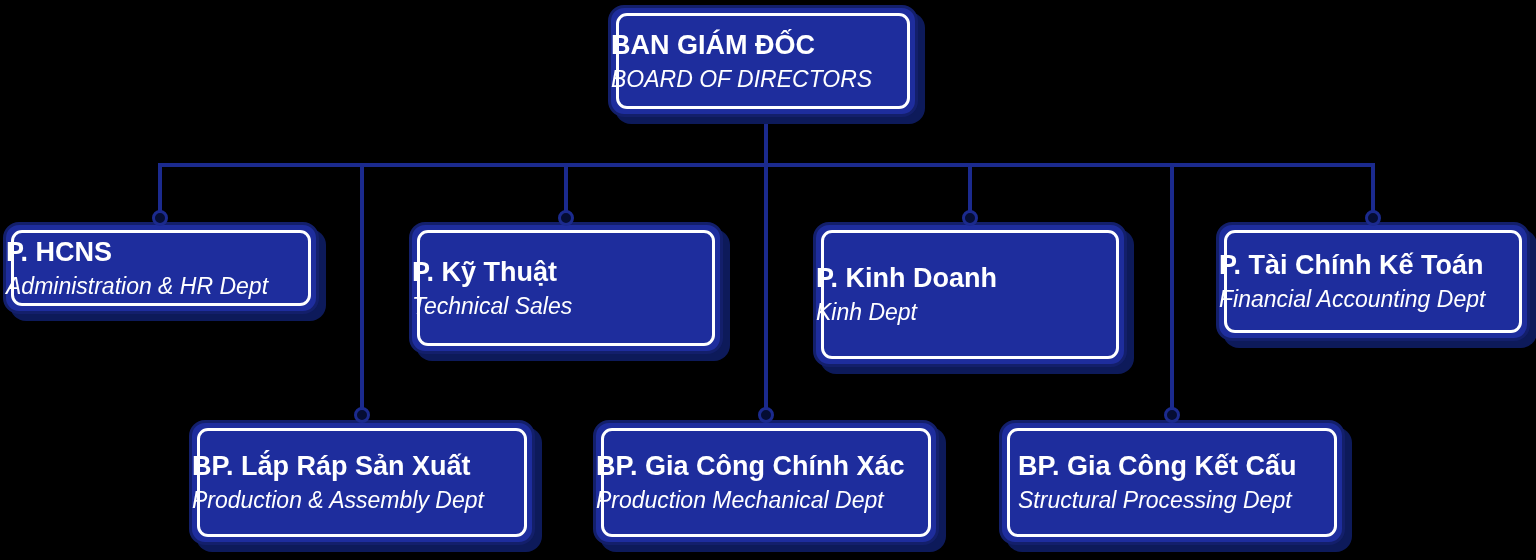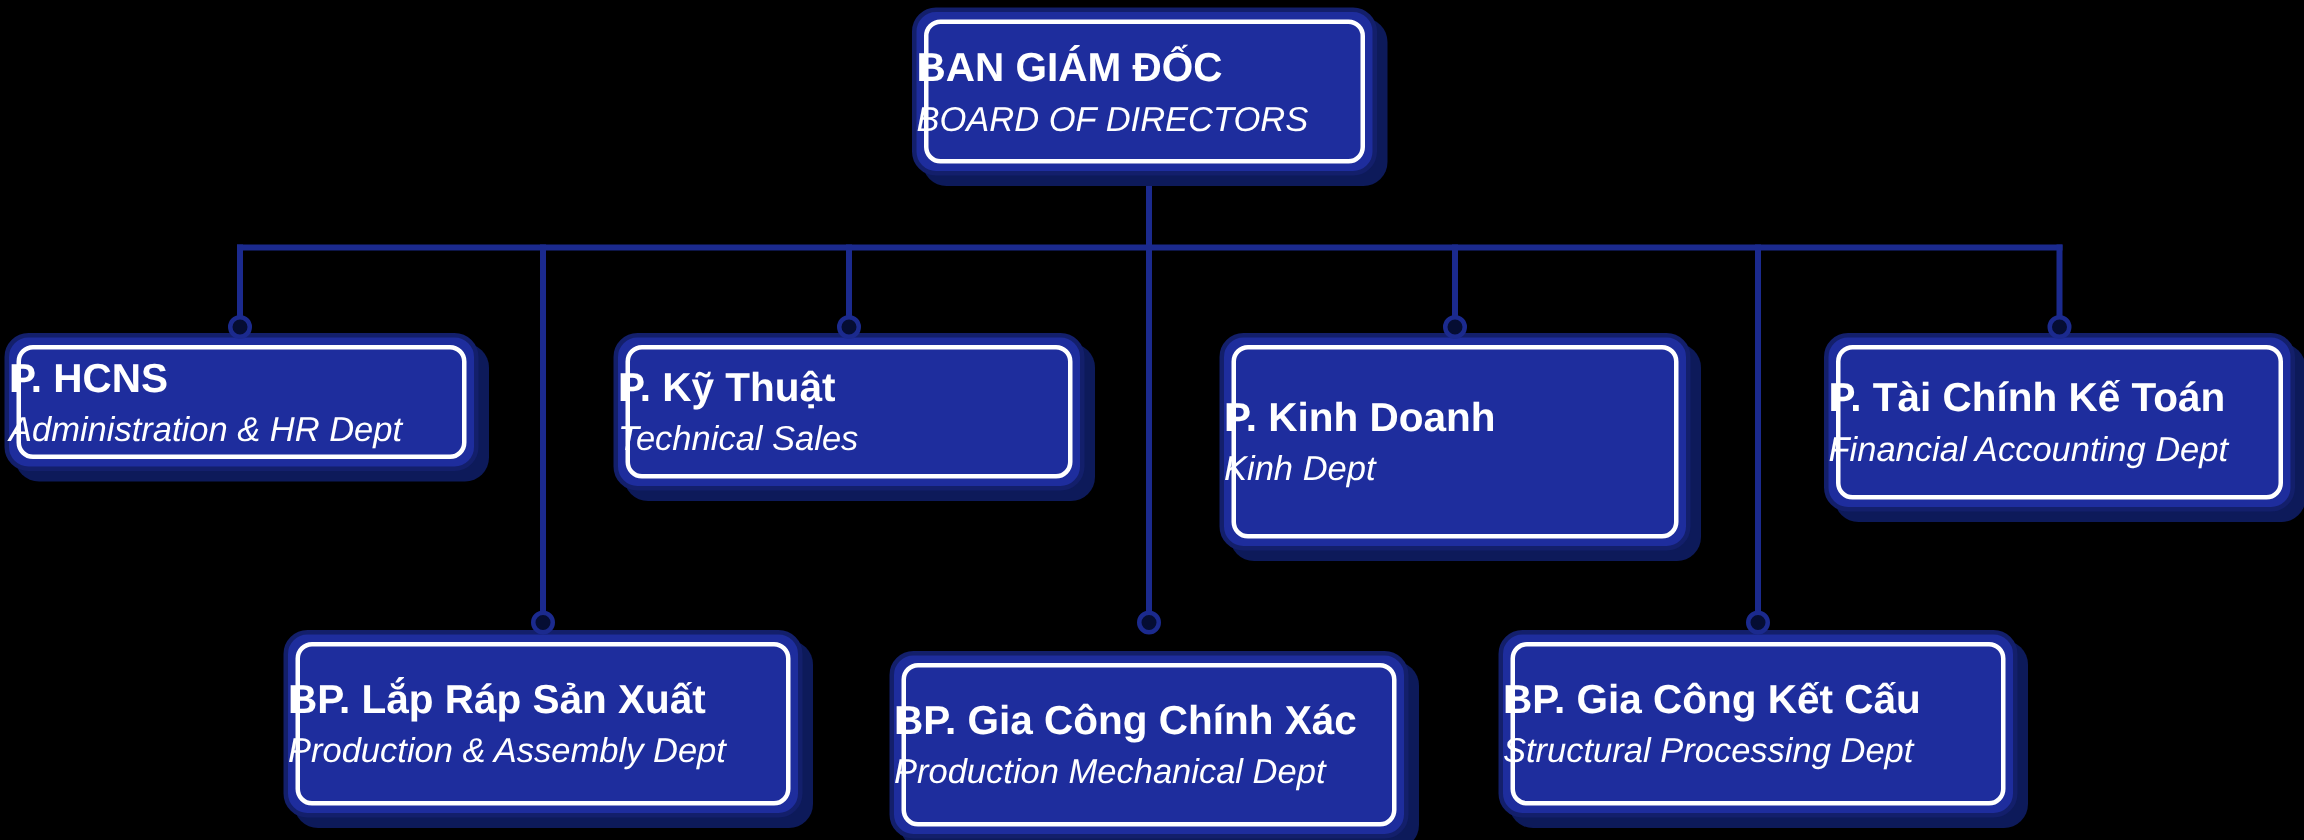--- a/index.html
+++ b/index.html
@@ -65,42 +65,42 @@
 
   <div class="node" style="left:608px;top:5px;width:310px;height:112px;">
     <div class="t1">BAN GIÁM ĐỐC</div>
     <div class="t2">BOARD OF DIRECTORS</div>
   </div>
 
   <div class="node" style="left:3px;top:222px;width:316px;height:92px;">
     <div class="t1">P. HCNS</div>
     <div class="t2">Administration &amp; HR Dept</div>
   </div>
-  <div class="node" style="left:409px;top:222px;width:314px;height:105px;">
+  <div class="node" style="left:409px;top:222px;width:314px;height:132px;">
     <div class="t1">P. Kỹ Thuật</div>
     <div class="t2">Technical Sales</div>
   </div>
   <div class="node" style="left:813px;top:222px;width:314px;height:145px;">
     <div class="t1">P. Kinh Doanh</div>
     <div class="t2">Kinh Dept</div>
   </div>
   <div class="node" style="left:189px;top:420px;width:346px;height:125px;">
     <div class="t1">BP. Lắp Ráp Sản Xuất</div>
     <div class="t2">Production &amp; Assembly Dept</div>
   </div>
 
   <div class="node" style="left:1216px;top:222px;width:314px;height:119px;">
     <div class="t1">P. Tài Chính Kế Toán</div>
     <div class="t2">Financial Accounting Dept</div>
   </div>
-  <div class="node" style="left:593px;top:420px;width:346px;height:125px;margin-top:14px;">
+  <div class="node" style="left:593px;top:420px;width:346px;height:125px;">
     <div class="t1">BP. Gia Công Chính Xác</div>
     <div class="t2">Production Mechanical Dept</div>
   </div>
-  <div class="node" style="left:999px;top:420px;width:346px;height:125px;">
+  <div class="node" style="left:999px;top:420px;width:346px;height:125px;padding-left:16px;">
     <div class="t1">BP. Gia Công Kết Cấu</div>
     <div class="t2">Structural Processing Dept</div>
   </div>
 
   <div class="dot" style="left:152px;top:210px;"></div>
   <div class="dot" style="left:558px;top:210px;"></div>
   <div class="dot" style="left:962px;top:210px;"></div>
   <div class="dot" style="left:1365px;top:210px;"></div>
   <div class="dot" style="left:354px;top:407px;"></div>
   <div class="dot" style="left:758px;top:407px;"></div>

